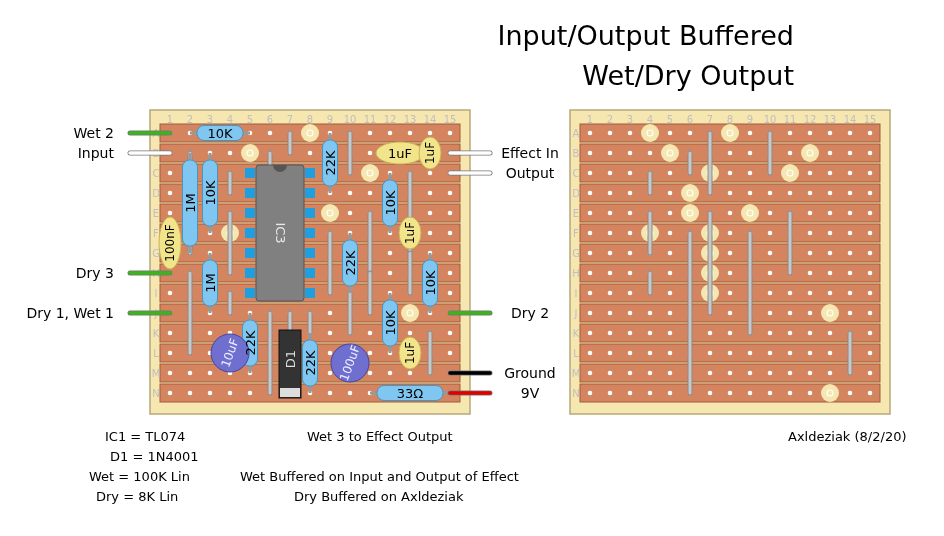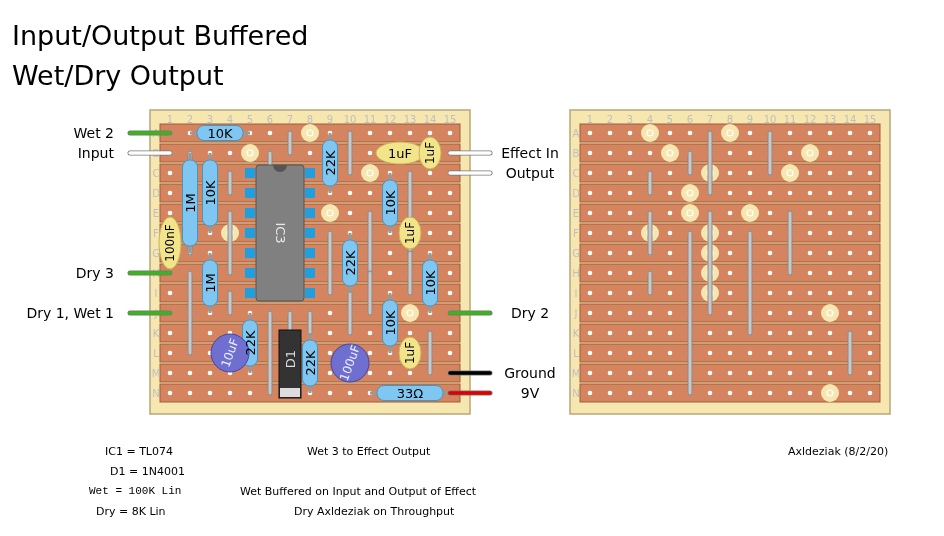--- a/index.html
+++ b/index.html
@@ -1,19 +1,19 @@
 <!DOCTYPE html>
 <html><head>
 <meta charset="utf-8">
 <style>
   html,body{margin:0;padding:0;background:#fff;}
   body{width:944px;height:536px;position:relative;overflow:hidden;font-family:"DejaVu Sans",sans-serif;color:#000;}
-  .title{position:absolute;left:12px;width:776px;text-align:left;font-size:27px;}
+  .title{position:absolute;left:18px;width:776px;text-align:right;font-size:27px;}
   #t1{top:20px;} #t2{top:60px;}
-  .note{position:absolute;font-size:11px;white-space:nowrap;margin-top:16px;}
+  .note{position:absolute;font-size:13px;white-space:nowrap;}
   svg{position:absolute;left:0;top:0;}
 </style>
 </head>
 <body>
 
 <div class="title" id="t1">Input/Output Buffered</div>
 <div class="title" id="t2">Wet/Dry Output</div>
 
 <svg id="svg" width="944" height="536">
     <g>
@@ -728,18 +728,18 @@
     <line x1="450" y1="373" x2="490" y2="373" stroke="#777" stroke-width="5" stroke-linecap="round"></line>
     <line x1="450" y1="373" x2="490" y2="373" stroke="#000000" stroke-width="3.5" stroke-linecap="round"></line>
     <text x="530" y="373" font-size="14" text-anchor="middle" dominant-baseline="central" font-family="DejaVu Sans, sans-serif">Ground</text>
     <line x1="450" y1="393" x2="490" y2="393" stroke="#777" stroke-width="5" stroke-linecap="round"></line>
     <line x1="450" y1="393" x2="490" y2="393" stroke="#e00000" stroke-width="3.5" stroke-linecap="round"></line>
     <text x="530" y="393" font-size="14" text-anchor="middle" dominant-baseline="central" font-family="DejaVu Sans, sans-serif">9V</text>
   </svg>
 
 <div class="note" style="left:105px;top:429px;">IC1 = TL074</div>
 <div class="note" style="left:110px;top:449px;">D1 = 1N4001</div>
-<div class="note" style="left:89px;top:469px;font-family:Liberation Mono, monospace;">Wet = 100K Lin</div>
+<div class="note" style="left:89px;top:469px;">Wet = 100K Lin</div>
 <div class="note" style="left:96px;top:489px;">Dry = 8K Lin</div>
 <div class="note" style="left:307px;top:429px;text-align:center;">Wet 3 to Effect Output</div>
 <div class="note" style="left:240px;top:469px;">Wet Buffered on Input and Output of Effect</div>
-<div class="note" style="left:294px;top:489px;">Dry Axldeziak on Throughput</div>
+<div class="note" style="left:294px;top:489px;">Dry Buffered on Axldeziak</div>
 <div class="note" style="left:788px;top:429px;">Axldeziak (8/2/20)</div>
 
 </body></html>

